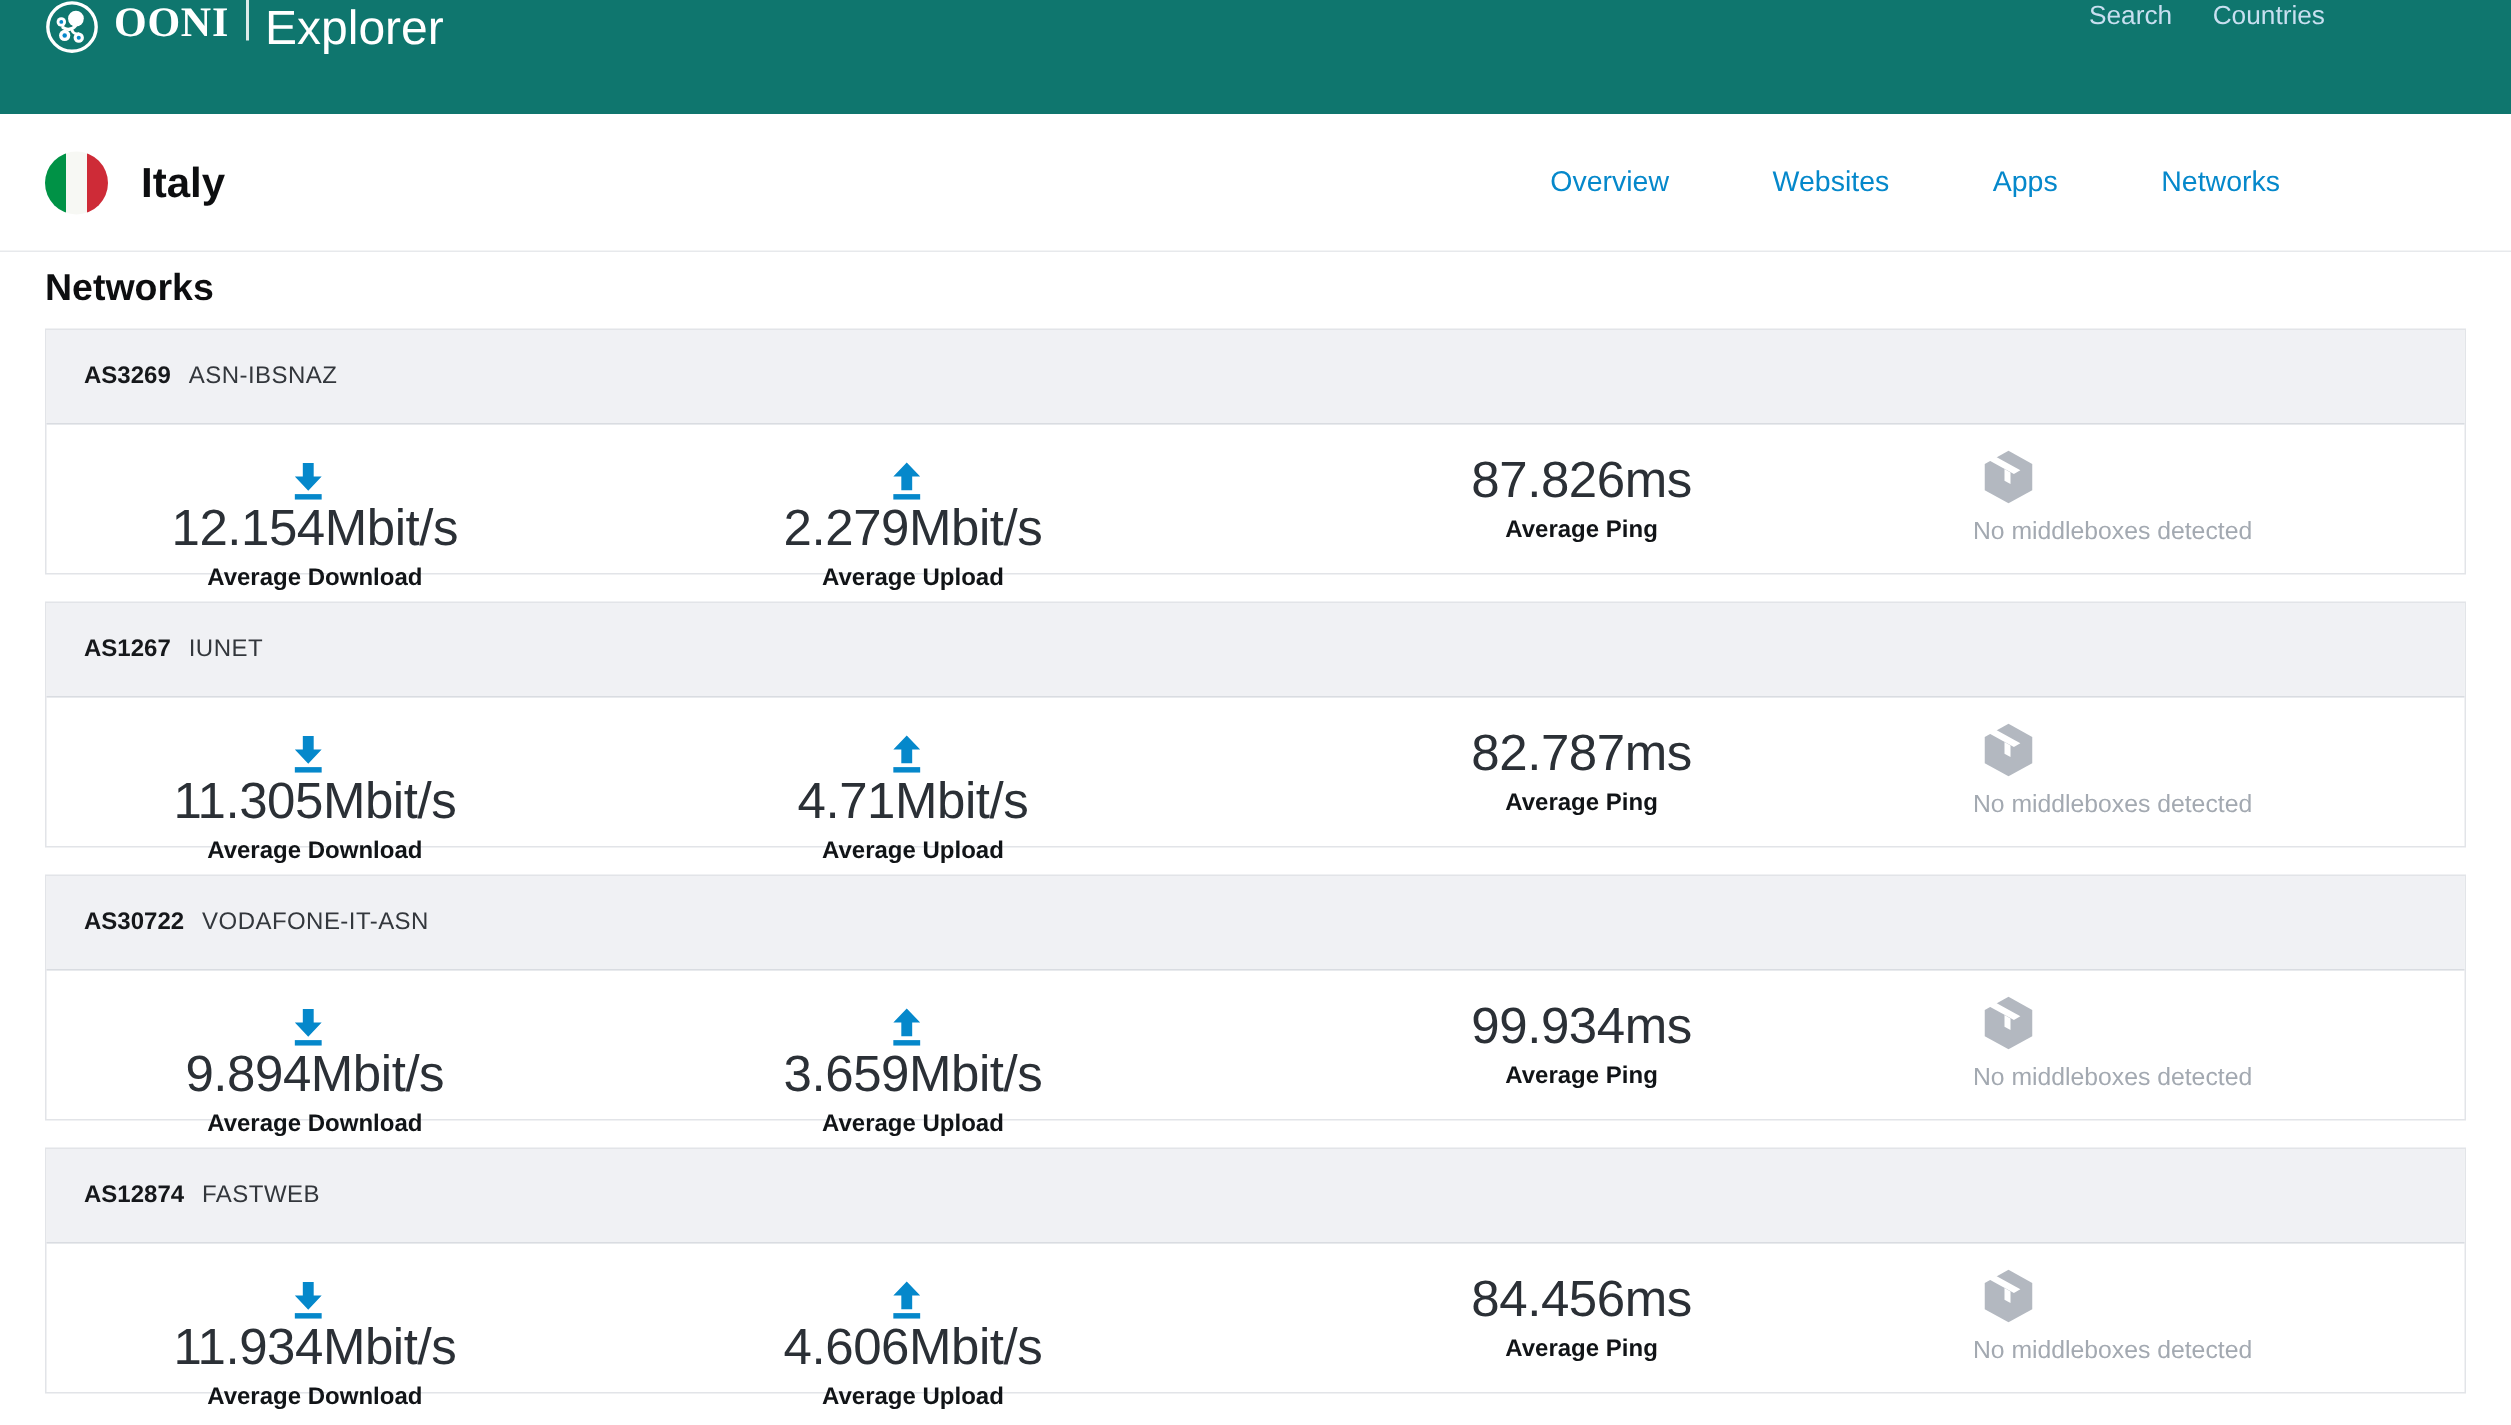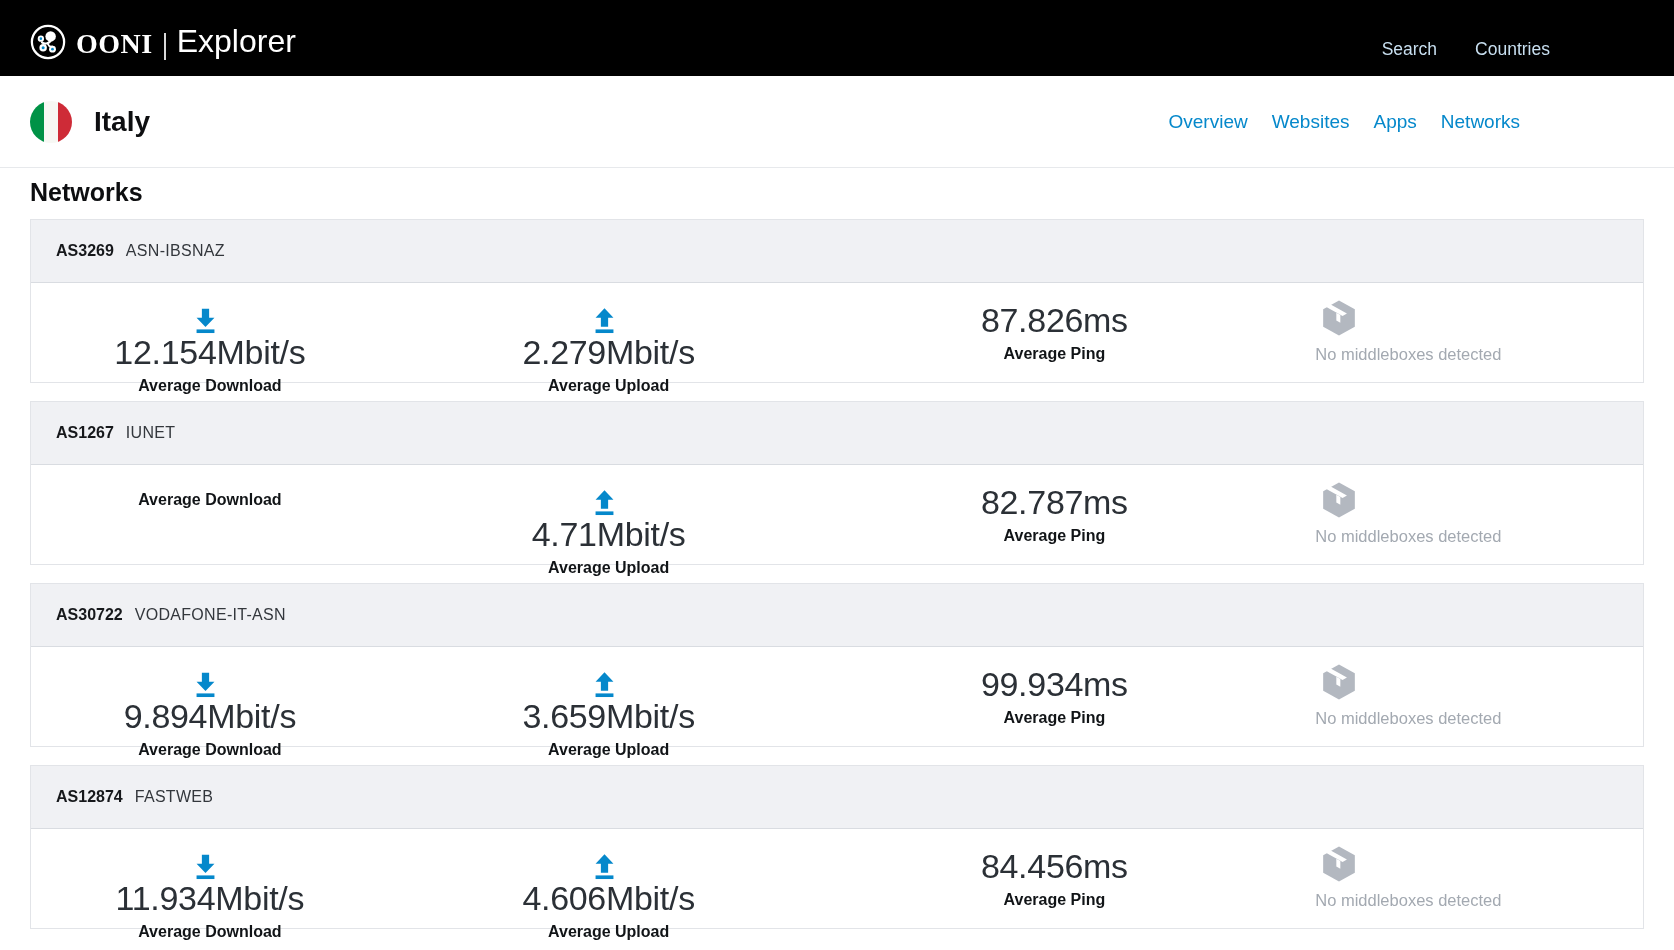--- a/index.html
+++ b/index.html
@@ -6,46 +6,46 @@
   html, body { margin: 0; padding: 0; }
   body {
     width: 1674px; height: 950px; overflow: hidden;
     background: #ffffff;
     font-family: "Liberation Sans", sans-serif;
     -webkit-font-smoothing: antialiased;
   }
 
   
   .topbar {
-    height: 76px; background: #000000;
-    display: flex; align-items: flex-end;
-    padding: 16px 30px;
+    height: 76px; background: #0f766e;
+    display: flex; align-items: flex-start;
+    padding: 0 30px;
   }
   .logo-mark { width: 36px; height: 36px; margin-right: 10px; flex: 0 0 auto; }
   .brand-ooni {
     font-family: "Liberation Serif", serif;
     font-weight: 700; font-size: 28px; color: #ffffff; letter-spacing: .5px;
   }
   .brand-sep { width: 2px; height: 27px; background: rgba(255,255,255,.85); margin: 0 11px; }
   .brand-explorer { font-size: 32px; font-weight: 300; color: #ffffff; }
-  .topbar-links { margin-left: auto; margin-right: 94px; display: flex; gap: 38px; }
+  .topbar-links { margin-left: auto; margin-right: 94px; display: flex; gap: 27px; }
   .topbar-link { color: #c8dff0; font-size: 17.5px; cursor: pointer; }
 
   
   .country-header {
     height: 92px; display: flex; align-items: center;
     padding: 0 30px; border-bottom: 1px solid #e7e9ec; background: #fff;
   }
   .flag {
     width: 42px; height: 42px; border-radius: 50%;
     background: linear-gradient(90deg, #009246 0 33.4%, #f7f8f4 33.4% 66.7%, #ce2b37 66.7% 100%);
     margin-right: 22px; flex: 0 0 auto;
   }
   .country-title { font-size: 28px; font-weight: 700; color: #0d0e10; }
-  .country-nav { margin-left: auto; margin-right: 124px; display: flex; gap: 24px; justify-content: space-between; }
+  .country-nav { margin-left: auto; margin-right: 124px; display: flex; gap: 69px; justify-content: space-between; }
   .country-nav .nav-link { color: #0588CB; font-size: 19px; cursor: pointer; }
 
   
   .content { padding: 0 30px; }
   .section-title { font-size: 25px; line-height: 28px; font-weight: 700; color: #0d0e10; margin: 10px 0 13px; }
 
   .card { border: 1px solid #e2e4e8; margin-bottom: 18px; background: #fff; }
   .card-header {
     background: #f0f1f4; height: 63px; display: flex; align-items: center;
     padding: 0 25px; border-bottom: 1px solid #d9dce1; cursor: pointer;
@@ -163,20 +163,27 @@
   </article>
 
   <article class="card">
     <div class="card-header">
       <span class="asn">AS1267</span>
       <span class="asn-name">IUNET</span>
     </div>
     <div class="card-body">
 
       <div class="stat stat-download">
+        <div class="stat-value">
+          <svg viewBox="0 0 24 24" width="29" height="29">
+            <path d="M9 3h6v7.5h4.4L12 18.3 4.6 10.5H9z" fill="#0588CB"></path>
+            <rect x="4.6" y="20.2" width="14.8" height="3" fill="#0588CB"></rect>
+          </svg>
+          <span>11.305Mbit/s</span>
+        </div>
         <div class="stat-label">Average Download</div>
       </div>
 
       <div class="stat stat-upload">
         <div class="stat-value">
           <svg viewBox="0 0 24 24" width="29" height="29">
             <path d="M12 2.7l7.4 7.8H15V18H9v-7.5H4.6z" fill="#0588CB"></path>
             <rect x="4.6" y="20.2" width="14.8" height="3" fill="#0588CB"></rect>
           </svg>
           <span>4.71Mbit/s</span>

